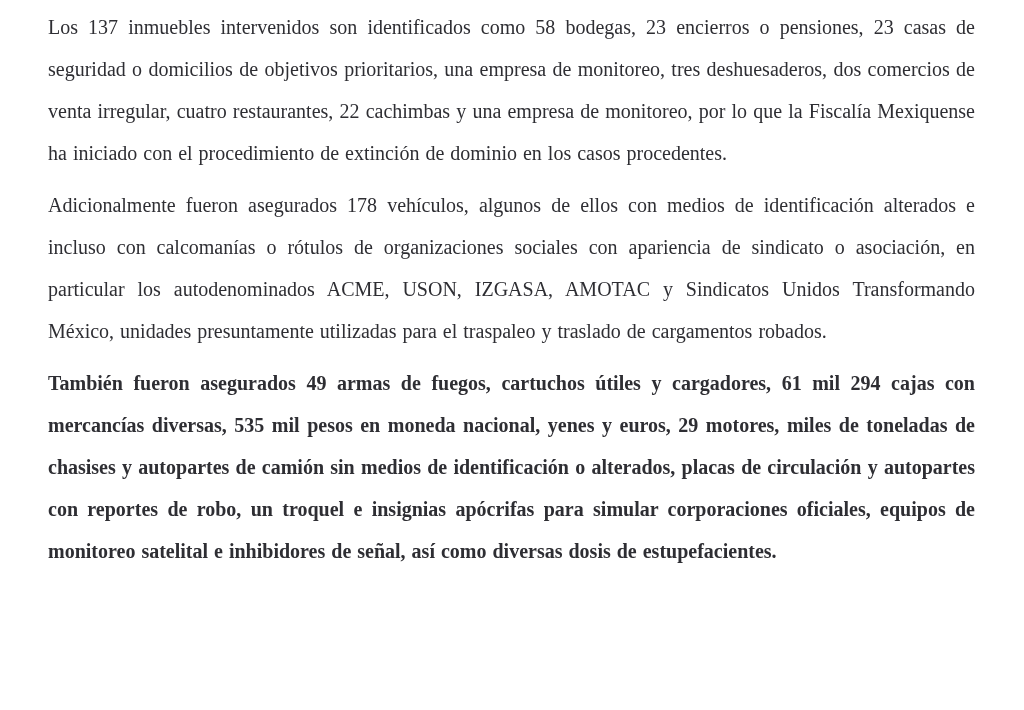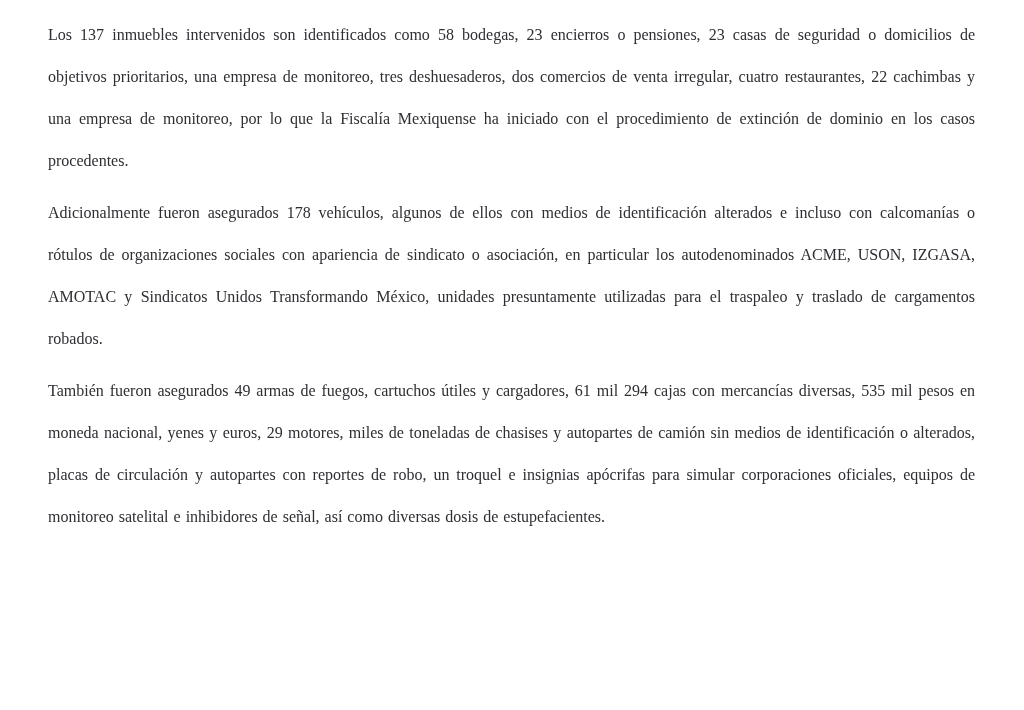--- a/index.html
+++ b/index.html
@@ -9,37 +9,38 @@
   }
   body {
     width: 1024px;
     height: 710px;
     overflow: hidden;
   }
   .page {
     box-sizing: border-box;
     width: 1024px;
     height: 710px;
-    padding: 14px 49px 0 48px;
+    padding: 6px 49px 0 48px;
     background: #ffffff;
     font-family: "Liberation Serif", "DejaVu Serif", serif;
-    font-size: 16px;
+    font-size: 20px;
     line-height: 42px;
     color: #2e2e33;
     text-align: justify;
     text-align-last: left;
     -webkit-hyphens: none;
     hyphens: none;
   }
   .para {
     margin: 0 0 10px 0;
     word-spacing: 1px;
   }
   .para:last-child {
     margin-bottom: 0;
+    font-weight: bold;
   }
 </style>
 </head>
 <body>
 
 <div class="page">
   <p class="para">Los 137 inmuebles intervenidos son identificados como 58 bodegas, 23 encierros o pensiones, 23 casas de seguridad o domicilios de objetivos prioritarios, una empresa de monitoreo, tres deshuesaderos, dos comercios de venta irregular, cuatro restaurantes, 22 cachimbas y una empresa de monitoreo, por lo que la Fiscalía Mexiquense ha iniciado con el procedimiento de extinción de dominio en los casos procedentes.</p>
   <p class="para">Adicionalmente fueron asegurados 178 vehículos, algunos de ellos con medios de identificación alterados e incluso con calcomanías o rótulos de organizaciones sociales con apariencia de sindicato o asociación, en particular los autodenominados ACME, USON, IZGASA, AMOTAC y Sindicatos Unidos Transformando México, unidades presuntamente utilizadas para el traspaleo y traslado de cargamentos robados.</p>
   <p class="para">También fueron asegurados 49 armas de fuegos, cartuchos útiles y cargadores, 61 mil 294 cajas con mercancías diversas, 535 mil pesos en moneda nacional, yenes y euros, 29 motores, miles de toneladas de chasises y autopartes de camión sin medios de identificación o alterados, placas de circulación y autopartes con reportes de robo, un troquel e insignias apócrifas para simular corporaciones oficiales, equipos de monitoreo satelital e inhibidores de señal, así como diversas dosis de estupefacientes.</p>
 </div>

